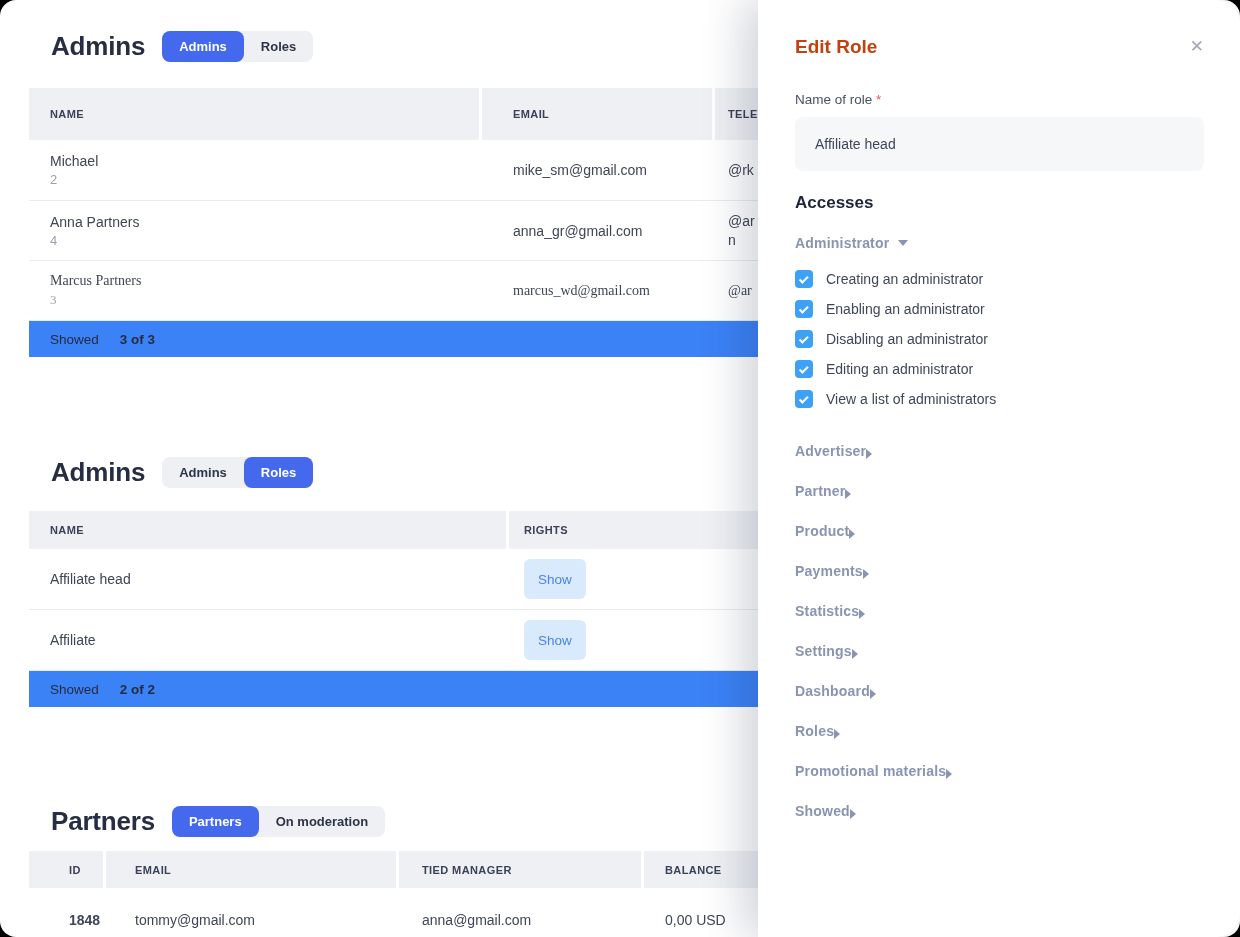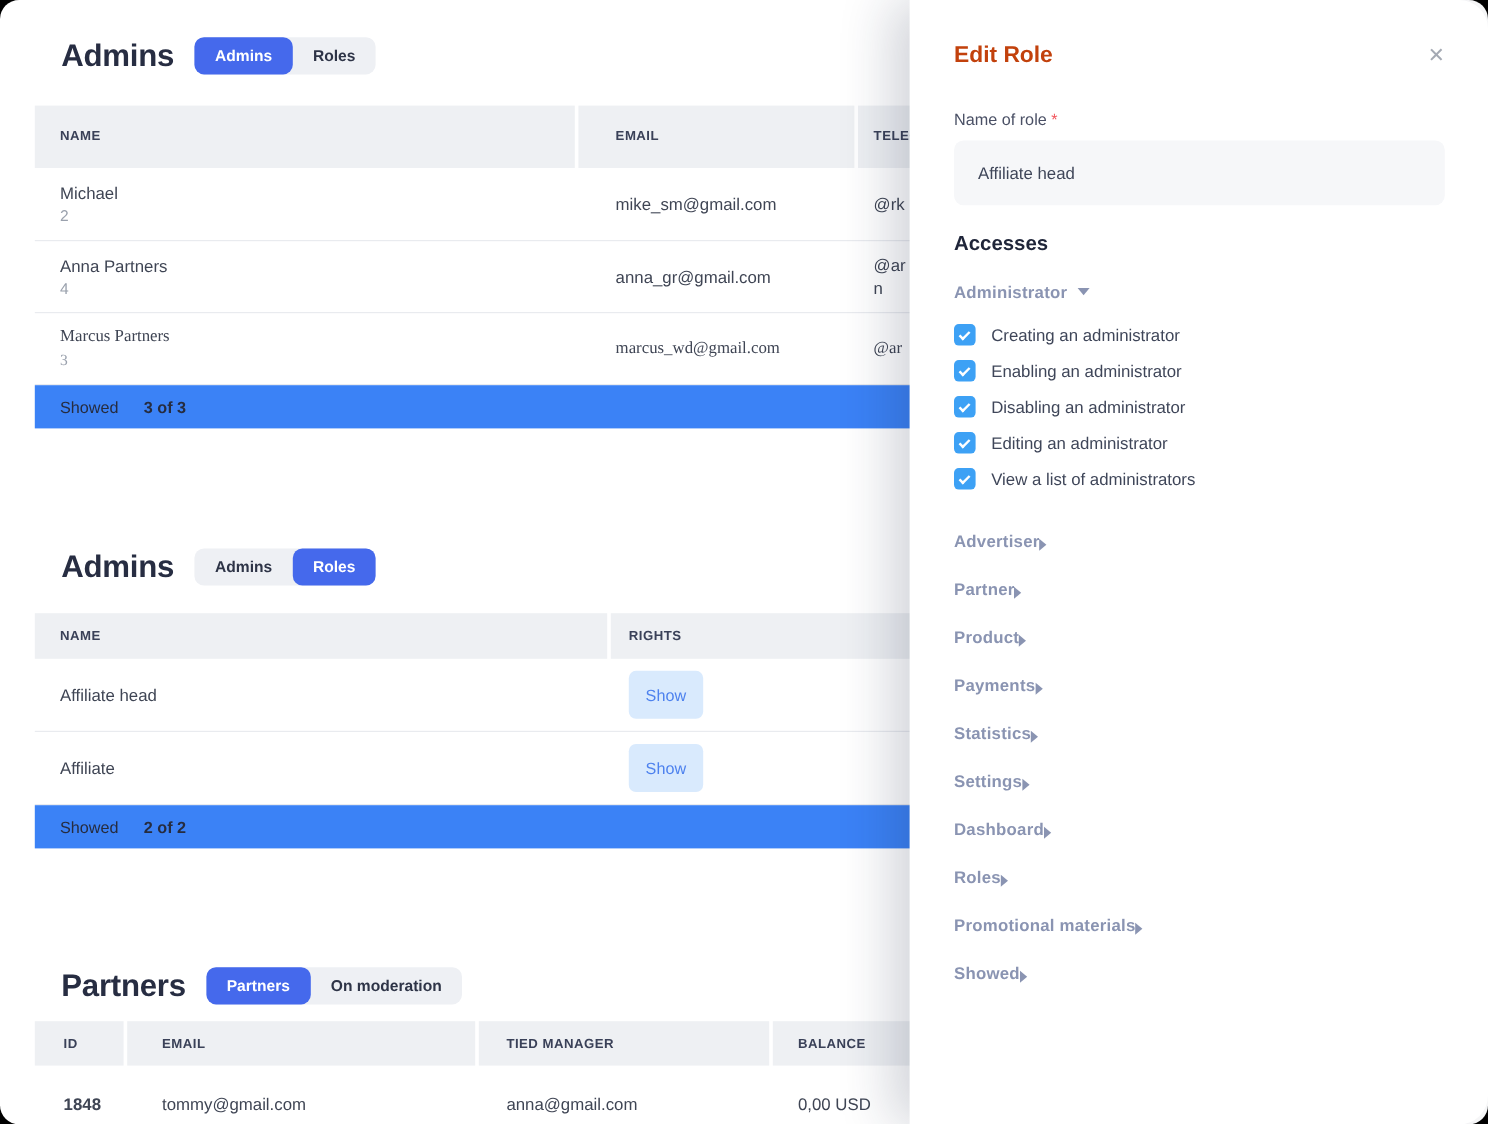--- a/index.html
+++ b/index.html
@@ -23,21 +23,21 @@
   .tbl-admins .t-head, .tbl-admins .t-row { grid-template-columns:450px 230px 1fr; }
   .tbl-roles .t-head,  .tbl-roles .t-row  { grid-template-columns:477px 1fr; }
   .tbl-partners .t-head, .tbl-partners .t-row { grid-template-columns:74px 290px 242px 1fr; }
   .t-head .hc { background:#eef0f3; display:flex; align-items:center;
                 font-size:11px; font-weight:700; color:#3a4158; letter-spacing:0.4px; }
   .t-row { border-bottom:1px solid #e9ebef; }
   .t-row .c { display:flex; align-items:center; font-size:14px; color:#3f4554; overflow:hidden; }
   .c.stack { flex-direction:column; align-items:flex-start; justify-content:center; gap:3px; }
   .sub { font-size:13px; color:#9aa1ad; }
   .pad1 { padding-left:21px; } .pad2 { padding-left:31px; } .pad3 { padding-left:13px; }
-  .rpad1 { padding-left:24px; } .rpad2 { padding-left:29px; } .rpad3 { padding-left:23px; } .rpad4 { padding-left:21px; }
+  .rpad1 { padding-left:40px; } .rpad2 { padding-left:29px; } .rpad3 { padding-left:23px; } .rpad4 { padding-left:21px; }
   .t-footer { background:#3b82f6; height:36px; display:flex; align-items:center;
               padding-left:21px; font-size:13.5px; color:#262c3f; gap:21px; }
   .t-footer b { font-weight:700; }
   .show-btn { display:inline-flex; align-items:center; justify-content:center;
               height:40px; padding:0 14px; border:none; border-radius:6px;
               background:#d9eafd; color:#4e82ee; font-size:13.5px; cursor:pointer;
               font-family:inherit; }
   .bold-id { font-weight:700; color:#2e3447; }
 
   

